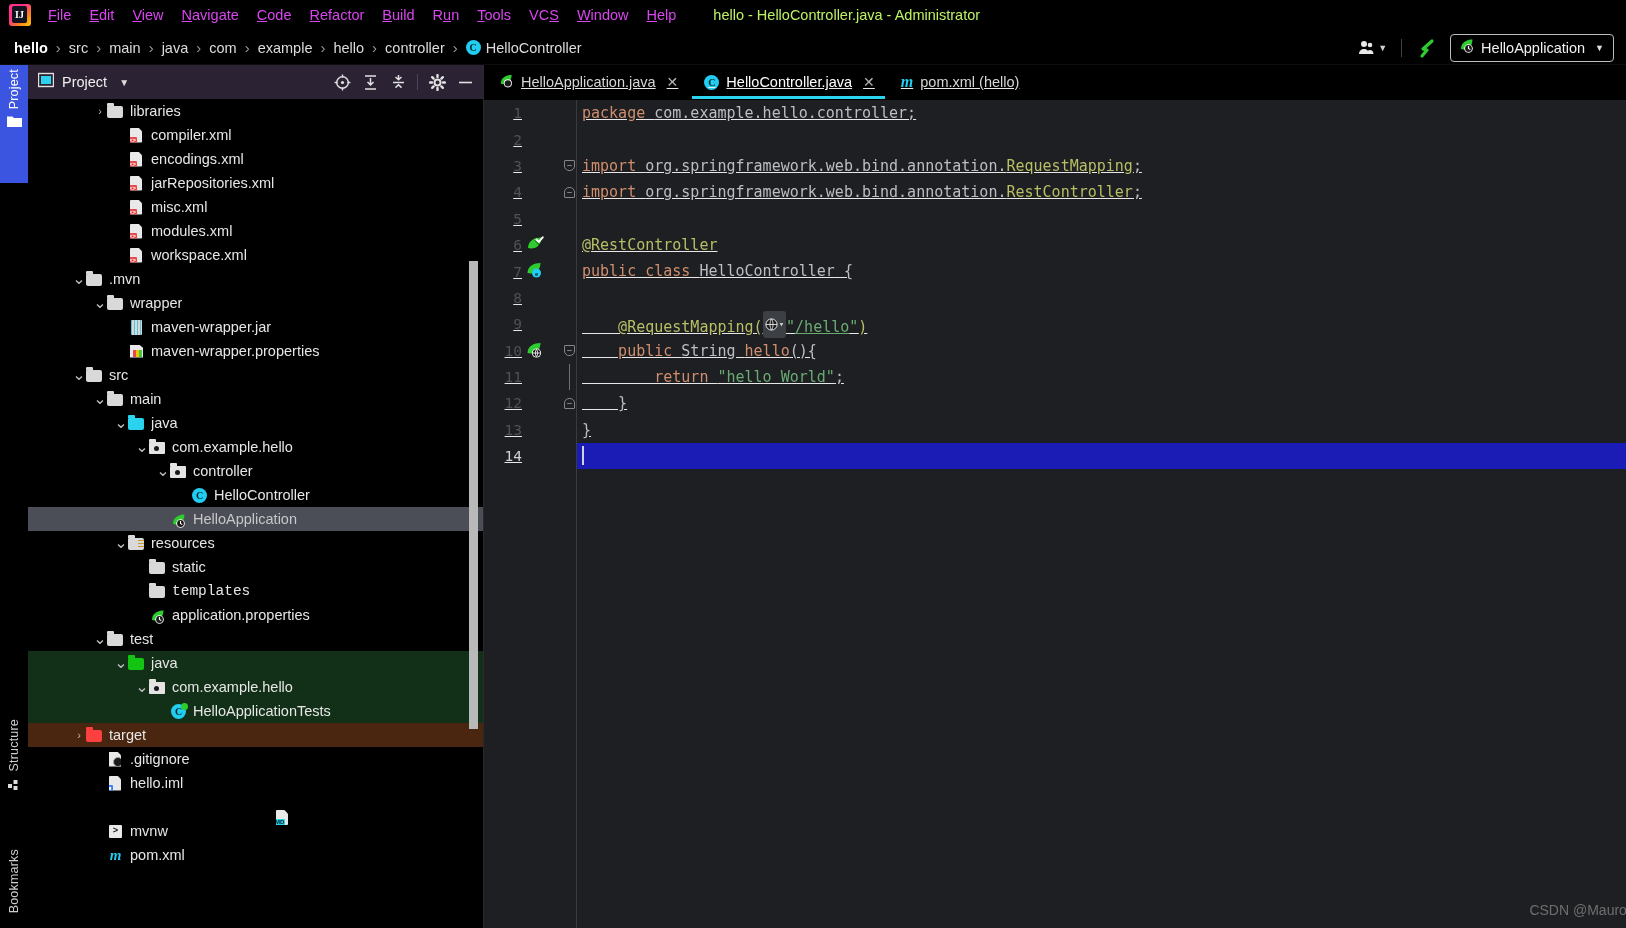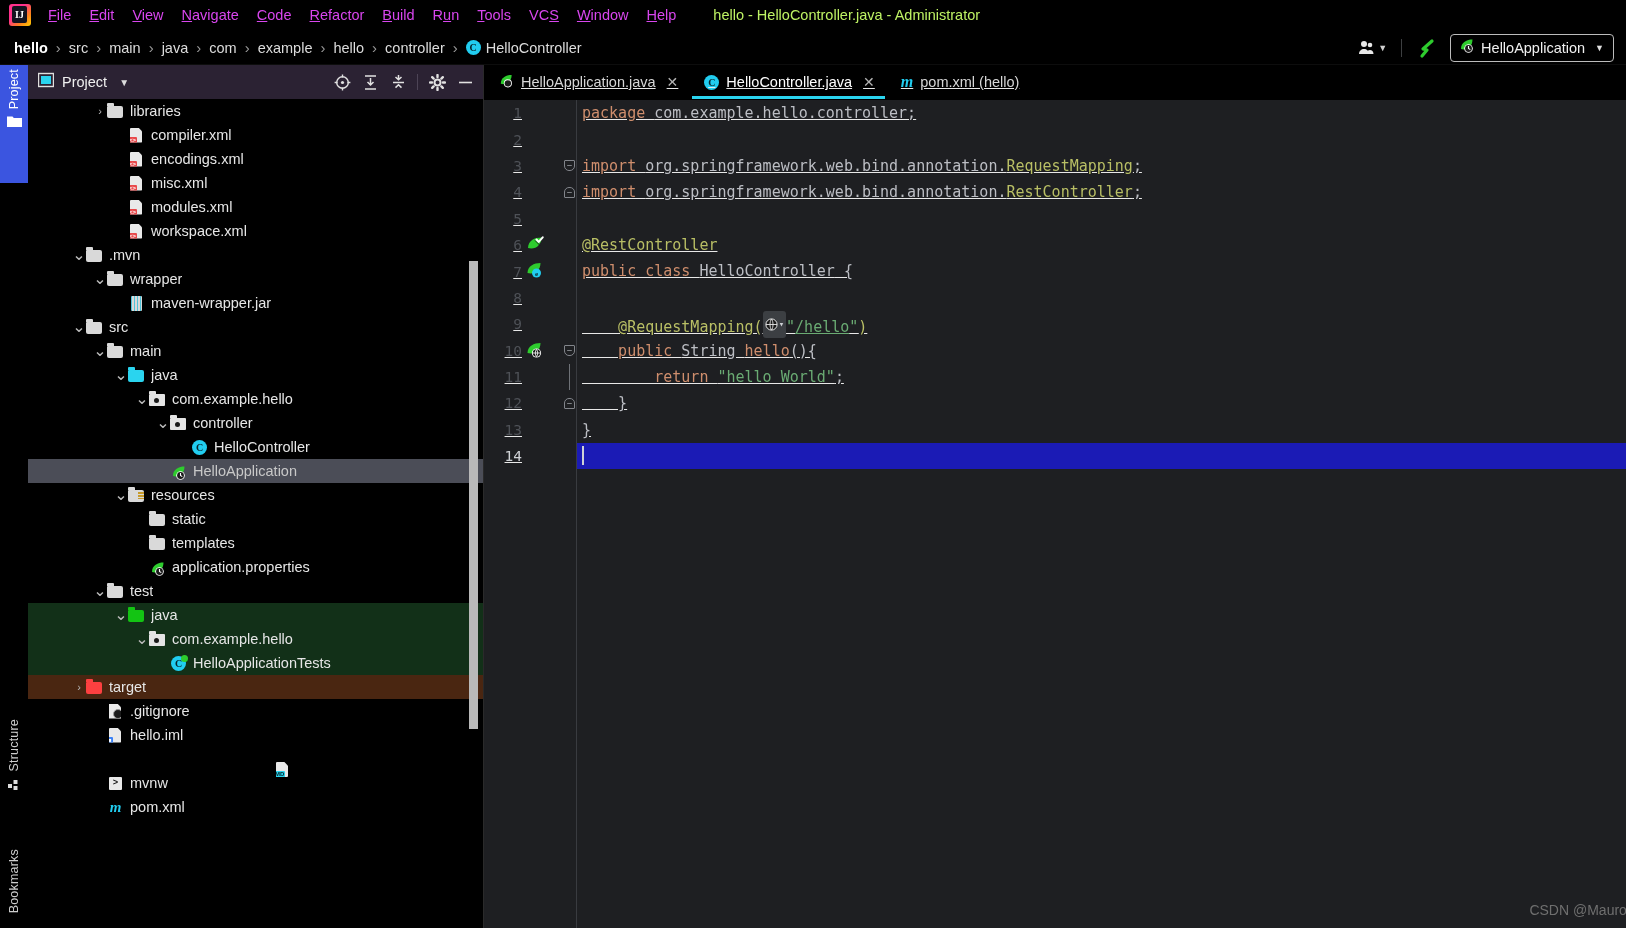--- a/index.html
+++ b/index.html
@@ -448,38 +448,47 @@
           </span>
           <span class="lbl">encodings.xml</span>
         </div>
         <div class="row" style="padding-left: 86px;">
           <span class="arrow"></span>
           <span class="ico">
             <span class="doc">
               <span class="tag">&lt;&gt;</span>
             </span>
           </span>
-          <span class="lbl">misc.xml</span>
+          <span class="lbl">jarRepositories.xml</span>
         </div>
         <div class="row" style="padding-left: 86px;">
           <span class="arrow"></span>
           <span class="ico">
             <span class="doc">
               <span class="tag">&lt;&gt;</span>
             </span>
           </span>
-          <span class="lbl">modules.xml</span>
+          <span class="lbl">misc.xml</span>
         </div>
         <div class="row" style="padding-left: 86px;">
           <span class="arrow"></span>
           <span class="ico">
             <span class="doc">
               <span class="tag">&lt;&gt;</span>
             </span>
           </span>
+          <span class="lbl">modules.xml</span>
+        </div>
+        <div class="row" style="padding-left: 86px;">
+          <span class="arrow"></span>
+          <span class="ico">
+            <span class="doc">
+              <span class="tag">&lt;&gt;</span>
+            </span>
+          </span>
           <span class="lbl">workspace.xml</span>
         </div>
         <div class="row" style="padding-left: 44px;">
           <span class="arrow" style="font-size: 16px; line-height: 8px;">⌄</span>
           <span class="ico">
             <span class="folder"></span>
           </span>
           <span class="lbl">.mvn</span>
         </div>
         <div class="row" style="padding-left: 65px;">
@@ -488,20 +497,27 @@
             <span class="folder"></span>
           </span>
           <span class="lbl">wrapper</span>
         </div>
         <div class="row" style="padding-left: 86px;">
           <span class="arrow"></span>
           <span class="ico">
             <span class="jarico"></span>
           </span>
           <span class="lbl">maven-wrapper.jar</span>
+        </div>
+        <div class="row" style="padding-left: 86px;">
+          <span class="arrow"></span>
+          <span class="ico">
+            <span class="propico"></span>
+          </span>
+          <span class="lbl">maven-wrapper.properties</span>
         </div>
         <div class="row" style="padding-left: 44px;">
           <span class="arrow" style="font-size: 16px; line-height: 8px;">⌄</span>
           <span class="ico">
             <span class="folder"></span>
           </span>
           <span class="lbl">src</span>
         </div>
         <div class="row" style="padding-left: 65px;">
           <span class="arrow" style="font-size: 16px; line-height: 8px;">⌄</span>
@@ -557,21 +573,21 @@
           </span>
           <span class="lbl">resources</span>
         </div>
         <div class="row" style="padding-left: 107px;">
           <span class="arrow"></span>
           <span class="ico">
             <span class="folder"></span>
           </span>
           <span class="lbl">static</span>
         </div>
-        <div class="row" style="padding-left: 107px;">
+        <div class="row" style="padding-left: 107px; font-family: Liberation Mono, monospace;">
           <span class="arrow"></span>
           <span class="ico">
             <span class="folder"></span>
           </span>
           <span class="lbl">templates</span>
         </div>
         <div class="row" style="padding-left: 107px;">
           <span class="arrow"></span>
           <span class="ico">
             <span class="springico"><svg width="17" height="16" viewBox="0 0 17 16">

